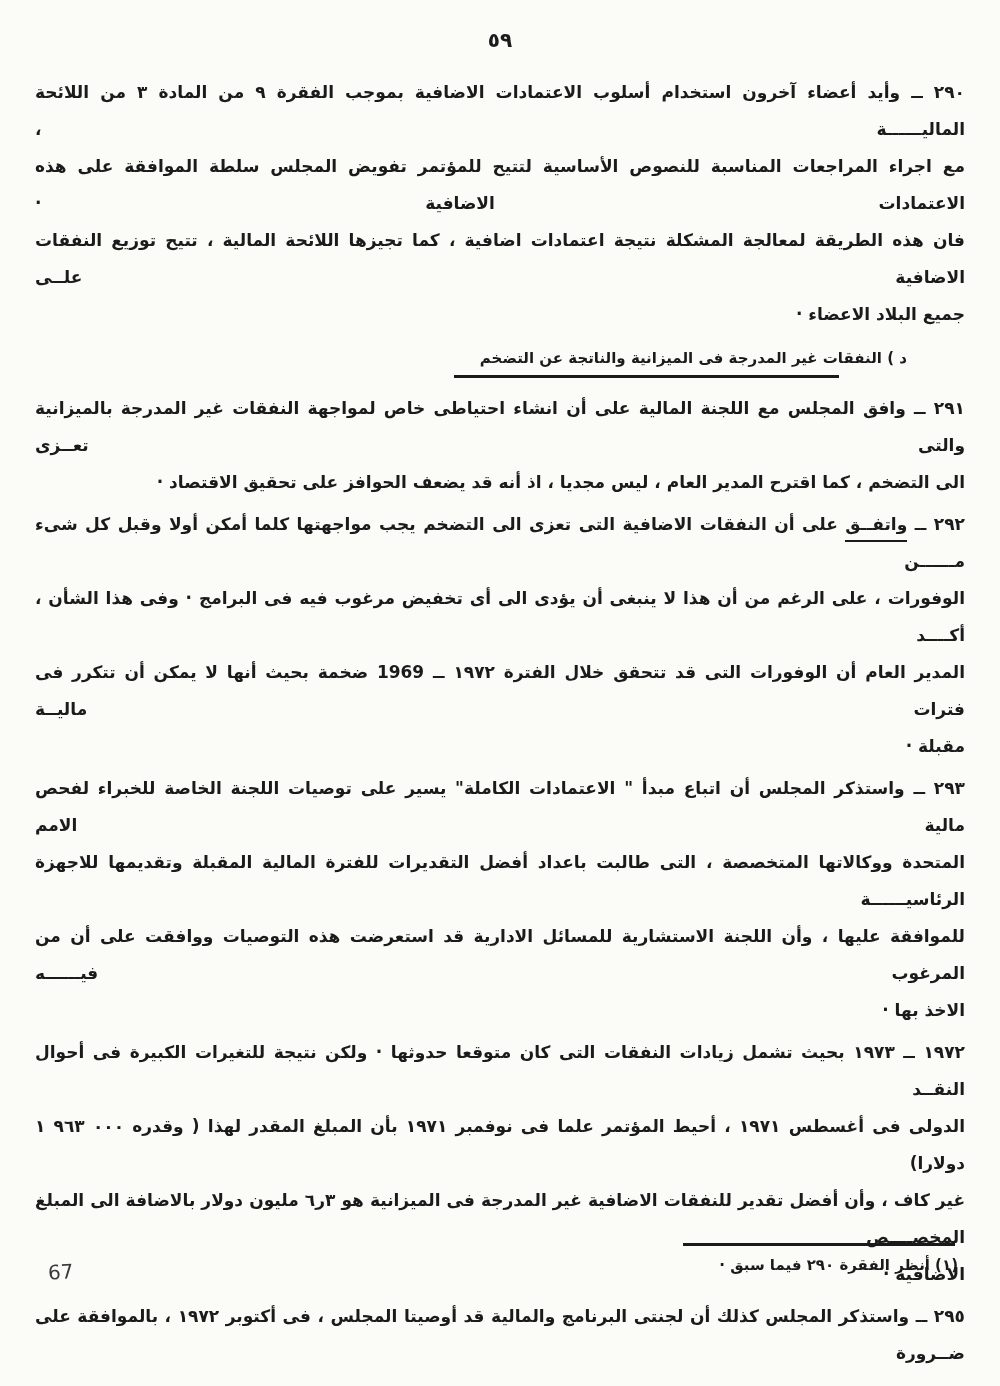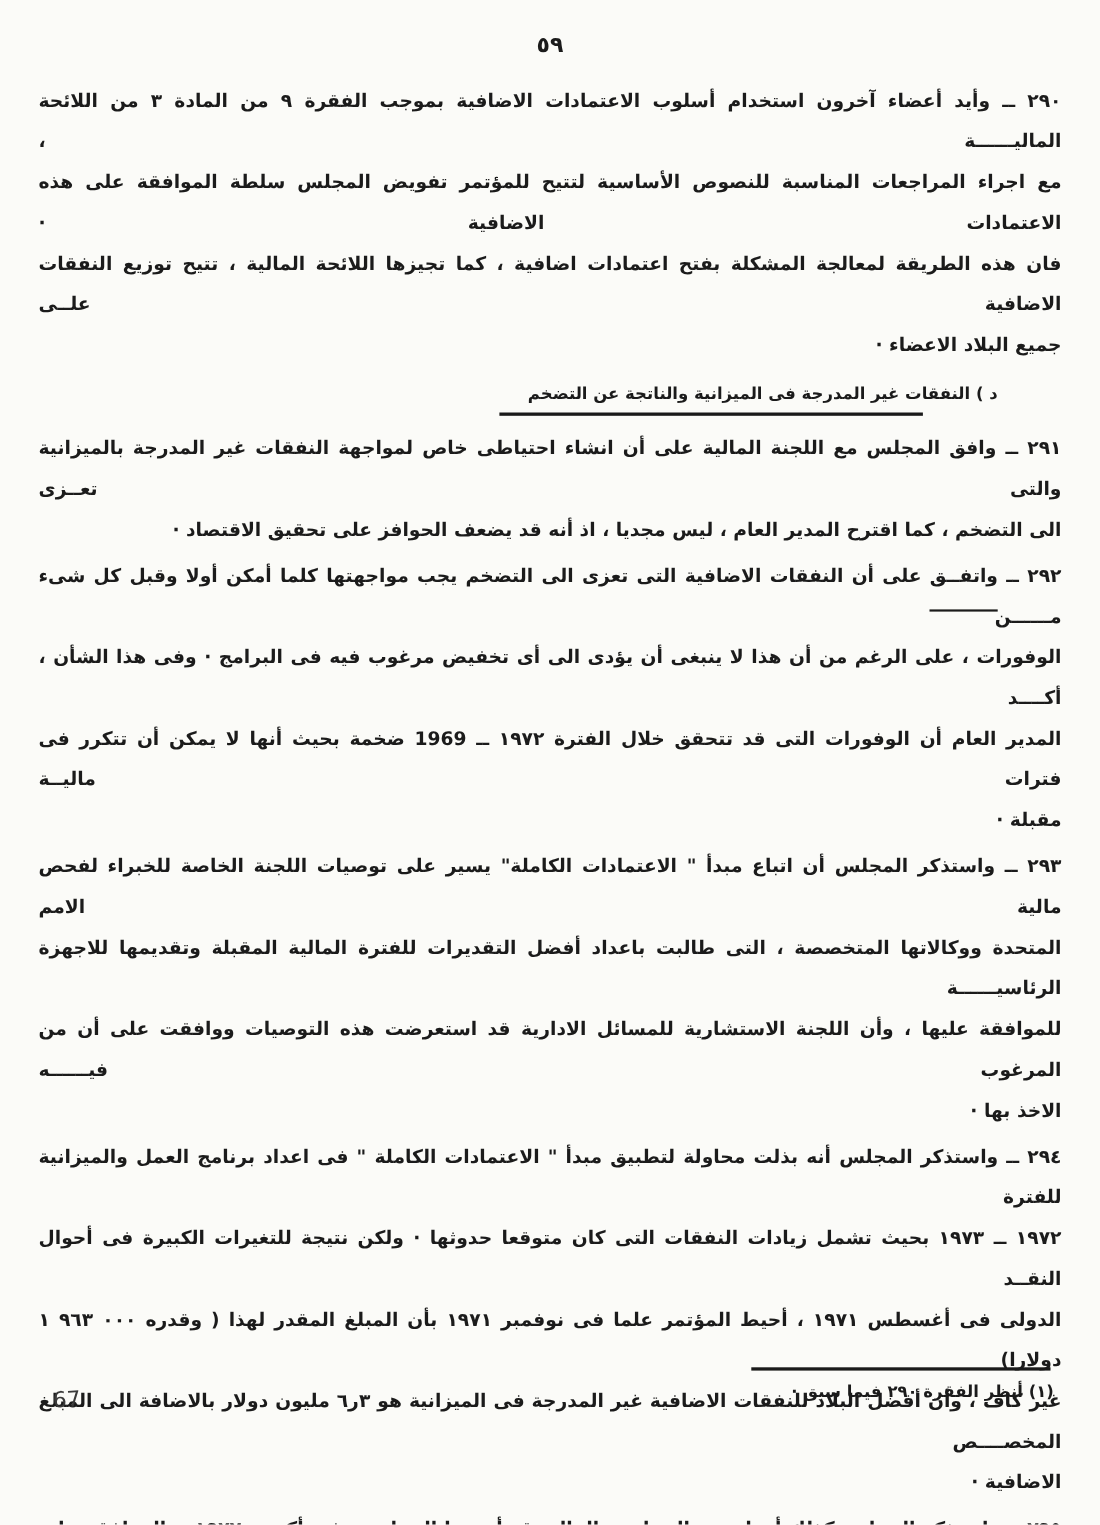--- a/index.html
+++ b/index.html
@@ -43,21 +43,21 @@
     font-size: 15px;
     line-height: 30px;
   }
   .heading-underline {
     width: 385px; height: 3px;
     background: #1a1a1a;
     margin: 2px 68px 0 0;
   }
   .u {
     border-bottom: 2px solid currentColor;
-    padding-bottom: 20px;
+    padding-bottom: 6px;
   }
   .footnote-rule {
     position: absolute; top: 1243px; right: 45px;
     width: 272px; height: 3px;
     background: #1a1a1a;
   }
   .footnote {
     position: absolute; top: 1256px; right: 42px;
     direction: rtl;
     font-size: 15px;
@@ -76,21 +76,21 @@
 
 <div class="page">
 
   <div class="pageno-top">٥٩</div>
 
   <div class="column">
 
     <div class="para">
       <div class="line">٢٩٠ ــ وأيد أعضاء آخرون استخدام أسلوب الاعتمادات الاضافية بموجب الفقرة ٩ من المادة ٣ من اللائحة الماليــــــة ،</div>
       <div class="line">مع اجراء المراجعات المناسبة للنصوص الأساسية لتتيح للمؤتمر تفويض المجلس سلطة الموافقة على هذه الاعتمادات الاضافية ·</div>
-      <div class="line">فان هذه الطريقة لمعالجة المشكلة بفتح اعتمادات اضافية ، كما تجيزها اللائحة المالية ، تتيح توزيع النفقات الاضافية علــى</div>
+      <div class="line">فان هذه الطريقة لمعالجة المشكلة نتيجة اعتمادات اضافية ، كما تجيزها اللائحة المالية ، تتيح توزيع النفقات الاضافية علــى</div>
       <div class="line short">جميع البلاد الاعضاء ·</div>
     </div>
 
     <div class="heading-wrap">
       <span>د ) النفقات غير المدرجة فى الميزانية والناتجة عن التضخم</span>
       <div class="heading-underline"></div>
     </div>
 
     <div class="para">
       <div class="line">٢٩١ ــ وافق المجلس مع اللجنة المالية على أن انشاء احتياطى خاص لمواجهة النفقات غير المدرجة بالميزانية والتى تعــزى</div>
@@ -105,24 +105,23 @@
     </div>
 
     <div class="para">
       <div class="line">٢٩٣ ــ واستذكر المجلس أن اتباع مبدأ " الاعتمادات الكاملة" يسير على توصيات اللجنة الخاصة للخبراء لفحص مالية الامم</div>
       <div class="line">المتحدة ووكالاتها المتخصصة ، التى طالبت باعداد أفضل التقديرات للفترة المالية المقبلة وتقديمها للاجهزة الرئاسيــــــة</div>
       <div class="line">للموافقة عليها ، وأن اللجنة الاستشارية للمسائل الادارية قد استعرضت هذه التوصيات ووافقت على أن من المرغوب فيــــــه</div>
       <div class="line short">الاخذ بها ·</div>
     </div>
 
     <div class="para">
-      <div class="line">٢٩٤ ــ واستذكر المجلس أنه بذلت محاولة لتطبيق مبدأ " الاعتمادات الكاملة " فى اعداد برنامج العمل والميزانية للفترة</div>
       <div class="line">١٩٧٢ ــ ١٩٧٣ بحيث تشمل زيادات النفقات التى كان متوقعا حدوثها · ولكن نتيجة للتغيرات الكبيرة فى أحوال النقــد</div>
       <div class="line">الدولى فى أغسطس ١٩٧١ ، أحيط المؤتمر علما فى نوفمبر ١٩٧١ بأن المبلغ المقدر لهذا ( وقدره ١&nbsp;٩٦٣&nbsp;٠٠٠ دولارا)</div>
-      <div class="line">غير كاف ، وأن أفضل البلاد للنفقات الاضافية غير المدرجة فى الميزانية هو ٣ر٦ مليون دولار بالاضافة الى المبلغ المخصــــص</div>
+      <div class="line">غير كاف ، وأن أفضل تقدير للنفقات الاضافية غير المدرجة فى الميزانية هو ٣ر٦ مليون دولار بالاضافة الى المبلغ المخصــــص</div>
       <div class="line short">الاضافية ·</div>
     </div>
 
     <div class="para">
       <div class="line">٢٩٥ ــ واستذكر المجلس كذلك أن لجنتى البرنامج والمالية قد أوصيتا المجلس ، فى أكتوبر ١٩٧٢ ، بالموافقة على ضــرورة</div>
 
     </div>
 
   </div>
 

